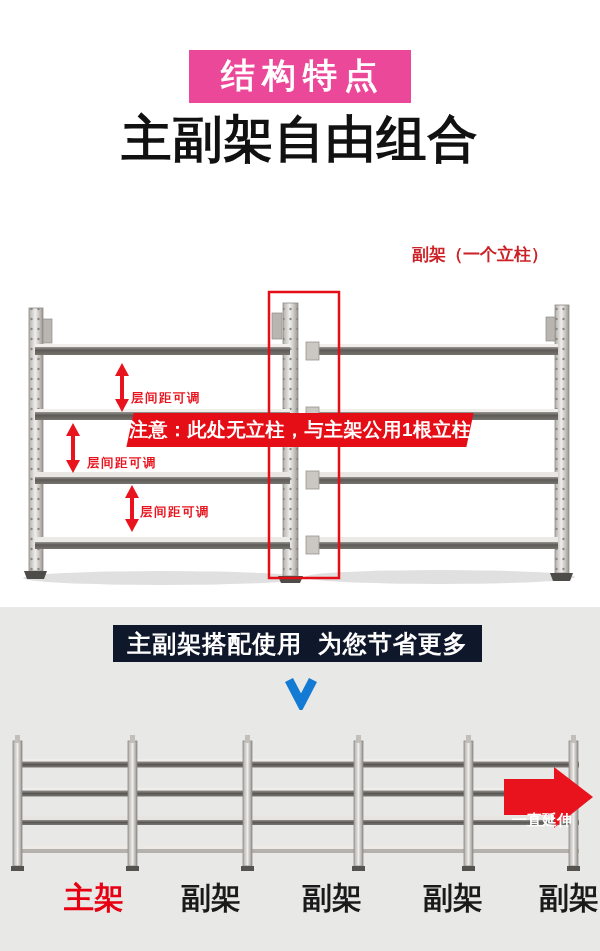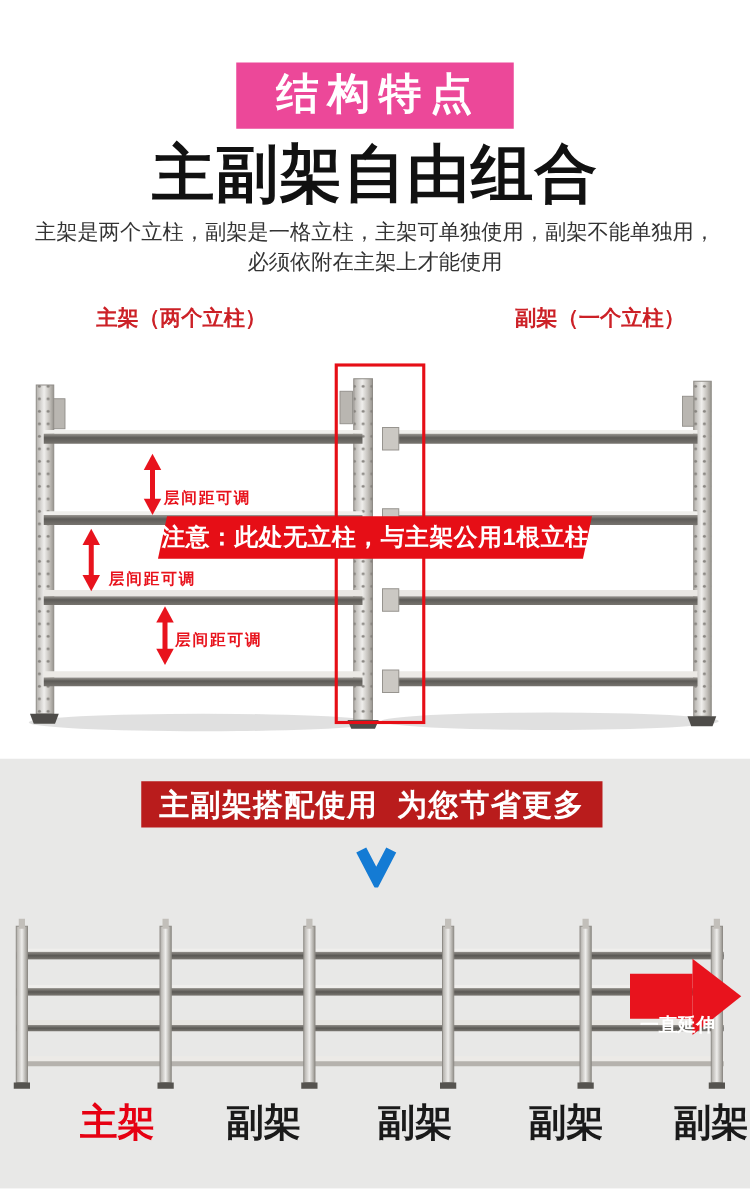--- a/index.html
+++ b/index.html
@@ -21,44 +21,39 @@
 
   
   .spacing-label{color:#e8131d;font-size:12.5px;font-weight:bold;letter-spacing:1.5px;white-space:nowrap;margin-top:11px;}
   .notice{left:130px;top:413px;width:340px;height:34px;background:#e60e16;
           transform:skewX(-12deg);display:flex;align-items:center;justify-content:center;}
   .notice span{transform:skewX(12deg);color:#fff;font-size:19px;font-weight:bold;
                letter-spacing:0.5px;white-space:nowrap;}
 
   
   .bottom{top:607px;left:0;width:600px;height:344px;background:#e8e8e7;}
-  .combo-banner{left:113px;top:625px;width:369px;height:37px;background:#b91c1c;
+  .combo-banner{left:113px;top:625px;width:369px;height:37px;background:#0f172a;
                 display:flex;align-items:center;justify-content:center;}
   .combo-banner span{color:#fff;font-size:24px;font-weight:bold;white-space:pre;letter-spacing:1px;}
   .chevron{left:284px;top:676px;}
   .extend-label{left:506px;top:811px;width:72px;text-align:center;color:#fff;
                 font-size:15px;font-weight:bold;white-space:nowrap;}
   .bottom-label{top:878px;width:60px;text-align:center;font-size:30px;font-weight:bold;color:#1a1a1a;margin-left:33px;}
   .bottom-label.red{color:#e60012;}
 </style>
 </head>
 <body>
 
 <div class="page">
 
   <div class="abs badge">
     <div class="badge-inner">结构特点</div>
   </div>
   <div class="abs title">主副架自由组合</div>
-  <div class="abs desc">
-    <div>主架是两个立柱，副架是一格立柱，主架可单独使用，副架不能单独用，</div>
-    <div>必须依附在主架上才能使用</div>
-  </div>
-
-  <div class="abs rack-label left">主架（两个立柱）</div>
+
   <div class="abs rack-label right">副架（一个立柱）</div>
 
   <svg class="abs" style="left:0;top:285px;" width="600" height="322" viewBox="0 0 600 322">
     <defs>
       <linearGradient id="col" x1="0" y1="0" x2="1" y2="0">
         <stop offset="0" stop-color="#b3b0ab"></stop>
           <stop offset="0.45" stop-color="#efeeec"></stop>
         <stop offset="0.75" stop-color="#c5c2bd"></stop>
           <stop offset="1" stop-color="#98958f"></stop>
       </linearGradient>

